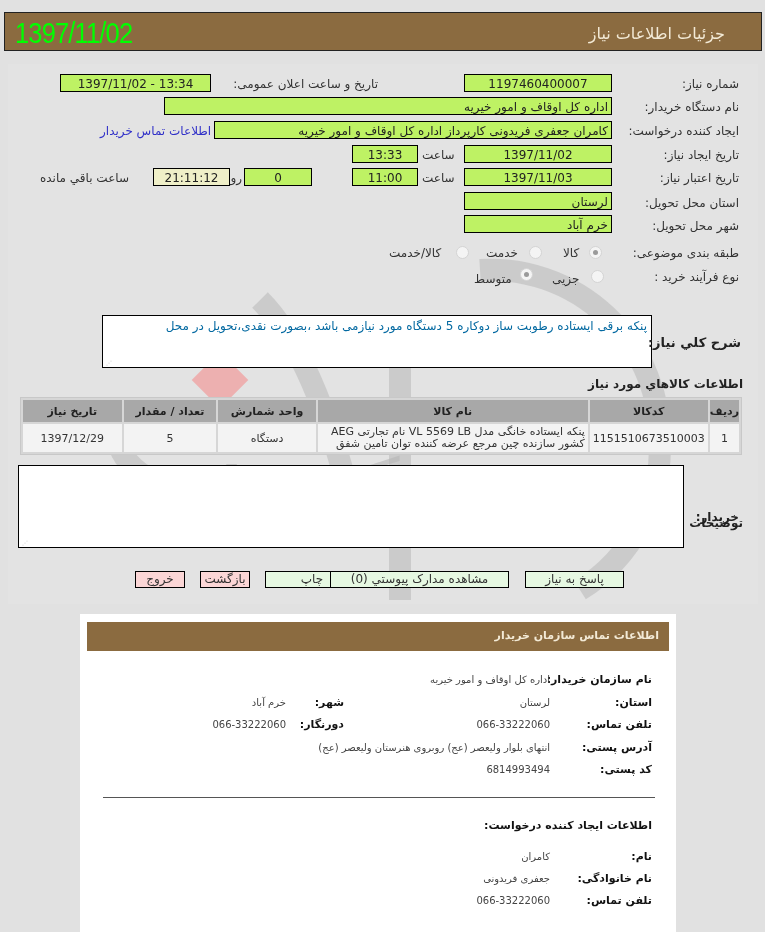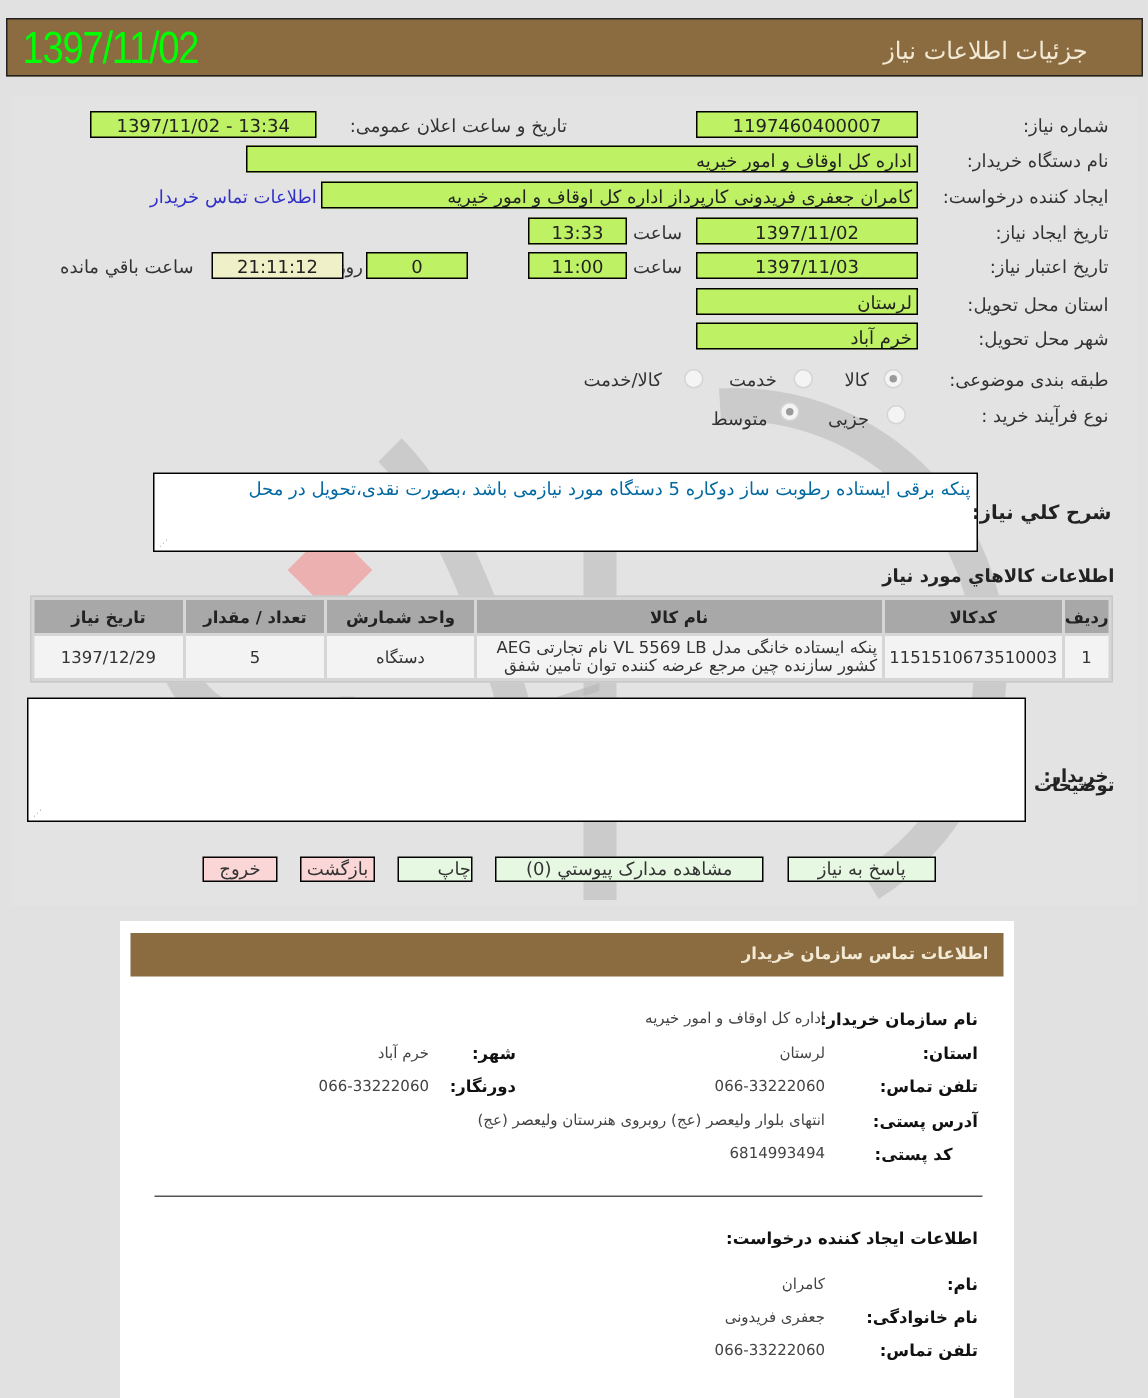--- a/index.html
+++ b/index.html
@@ -70,21 +70,21 @@
 <div class="abs box" style="left:464px;top:145px;width:148px;">1397/11/02</div>
 <div class="abs lbl" style="left:422px;top:148px;">ساعت</div>
 <div class="abs box" style="left:352px;top:145px;width:66px;">13:33</div>
 
 <div class="abs lbl" style="right:26px;top:171px;">تاریخ اعتبار نیاز:</div>
 <div class="abs box" style="left:464px;top:168px;width:148px;">1397/11/03</div>
 <div class="abs lbl" style="left:422px;top:171px;">ساعت</div>
 <div class="abs box" style="left:352px;top:168px;width:66px;">11:00</div>
 <div class="abs box" style="left:244px;top:168px;width:68px;">0</div>
 <div class="abs lbl" style="left:215px;top:171px;">روز و</div>
-<div class="abs box yel" style="left:141px;top:168px;width:88px;">21:11:12</div>
+<div class="abs box yel" style="left:153px;top:168px;width:77px;">21:11:12</div>
 <div class="abs lbl" style="left:40px;top:171px;">ساعت باقي مانده</div>
 
 <div class="abs lbl" style="right:26px;top:196px;">استان محل تحویل:</div>
 <div class="abs box rtl" style="left:464px;top:192px;width:148px;">لرستان</div>
 
 <div class="abs lbl" style="right:26px;top:219px;">شهر محل تحویل:</div>
 <div class="abs box rtl" style="left:464px;top:215px;width:148px;">خرم آباد</div>
 
 <div class="abs lbl" style="right:26px;top:246px;">طبقه بندی موضوعی:</div>
 <div class="abs radio on" style="left:589px;top:246px;"></div>
@@ -134,21 +134,21 @@
 </table>
 
 <div class="abs ta" style="left:18px;top:465px;width:666px;height:83px;">
   <span class="grip">⋰</span>
 </div>
 <div class="abs lbl bold" style="right:22px;top:516px;">توضیحات</div>
 <div class="abs lbl bold" style="right:26px;top:510px;">خریدار:</div>
 
 <div class="abs btn g" style="left:525px;top:571px;width:99px;">پاسخ به نیاز</div>
 <div class="abs btn g" style="left:330px;top:571px;width:179px;">مشاهده مدارک پیوستي (0)</div>
-<div class="abs btn g" style="left:265px;top:571px;width:50px;padding-left:28px;">چاپ</div>
+<div class="abs btn g" style="left:265px;top:571px;width:66px;padding-left:28px;">چاپ</div>
 <div class="abs btn r" style="left:200px;top:571px;width:50px;">بازگشت</div>
 <div class="abs btn r" style="left:135px;top:571px;width:50px;">خروج</div>
 
 <div class="abs card">
   <div class="abs card-hdr">
     <span>اطلاعات تماس سازمان خریدار</span>
   </div>
 
   <div class="abs c-lbl" style="right:24px;top:59px;">نام سازمان خریدار:</div>
   <div class="abs c-val" style="right:126px;top:60px;">اداره کل اوقاف و امور خیریه</div>
@@ -159,21 +159,21 @@
   <div class="abs c-val" style="right:390px;top:83px;">خرم آباد</div>
 
   <div class="abs c-lbl" style="right:24px;top:104px;">تلفن تماس:</div>
   <div class="abs c-val" style="right:126px;top:105px;">066-33222060</div>
   <div class="abs c-lbl" style="right:332px;top:104px;">دورنگار:</div>
   <div class="abs c-val" style="right:390px;top:105px;">066-33222060</div>
 
   <div class="abs c-lbl" style="right:24px;top:127px;">آدرس پستی:</div>
   <div class="abs c-val" style="right:126px;top:128px;">انتهای بلوار ولیعصر (عج) روبروی هنرستان ولیعصر (عج)</div>
 
-  <div class="abs c-lbl" style="right:41px;top:149px;text-align:right;">کد پستی:</div>
+  <div class="abs c-lbl" style="right:24px;top:149px;text-align:right;">کد پستی:</div>
   <div class="abs c-val" style="right:126px;top:150px;">6814993494</div>
 
   <div class="abs" style="left:23px;top:183px;width:552px;height:1px;background:#555;"></div>
 
   <div class="abs c-lbl" style="right:24px;top:205px;">اطلاعات ایجاد کننده درخواست:</div>
 
   <div class="abs c-lbl" style="right:24px;top:236px;">نام:</div>
   <div class="abs c-val" style="right:126px;top:237px;">کامران</div>
 
   <div class="abs c-lbl" style="right:24px;top:258px;">نام خانوادگی:</div>

